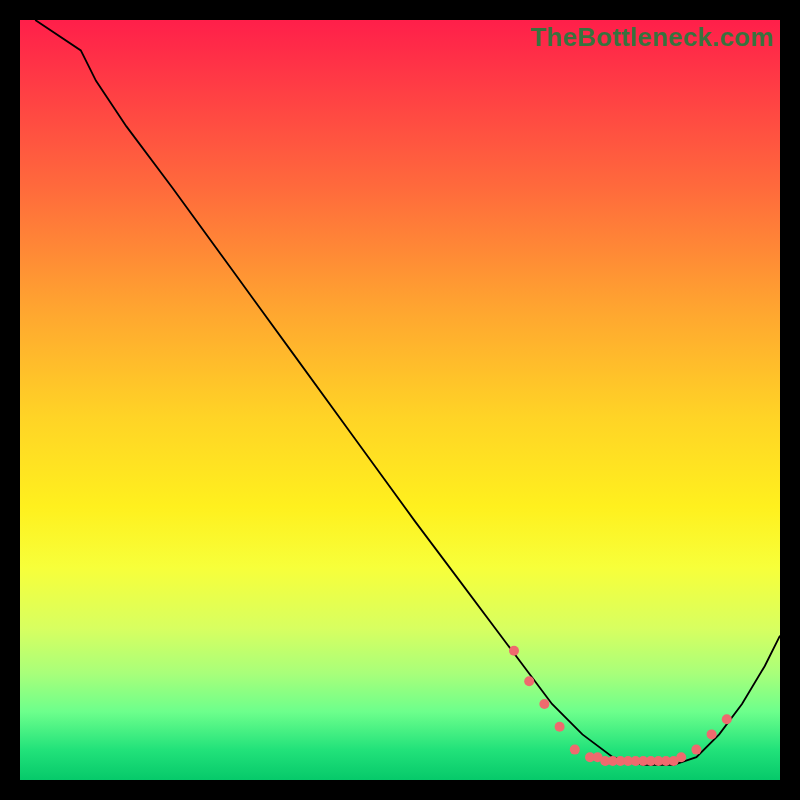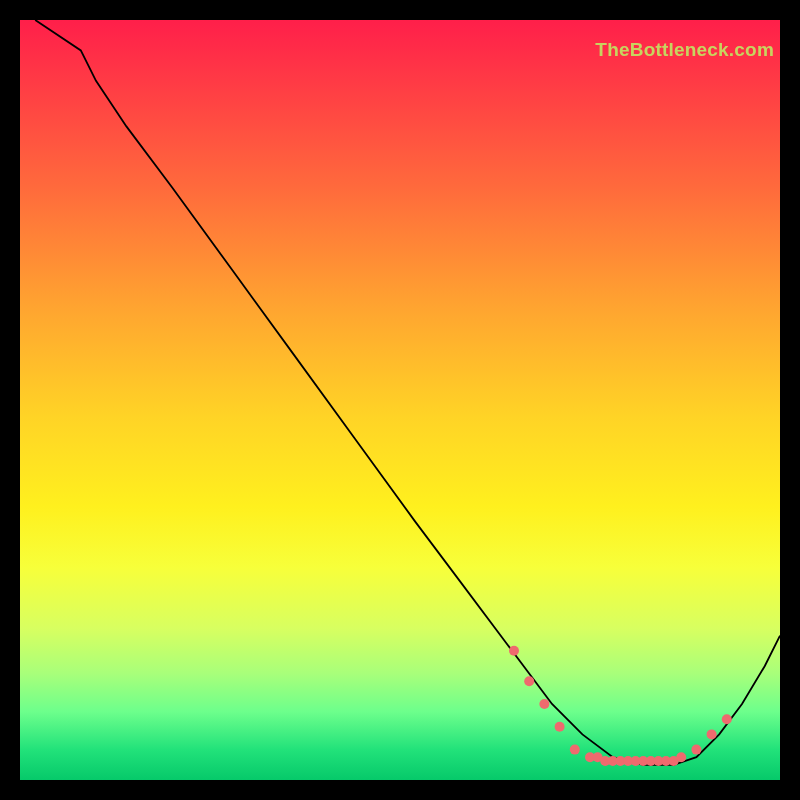--- a/index.html
+++ b/index.html
@@ -39,26 +39,25 @@
       #a8ff7a 86%,
       #6dff8c 91%,
       #22e27a 96%,
       #06c96a 100%
     );
   }
   .watermark {
     position: absolute;
     top: 2px;
     right: 6px;
-    color: #bef264;
-    font-size: 19px;
+    color: #15803d;
+    font-size: 26px;
     font-weight: 600;
     letter-spacing: 0.2px;
     opacity: 0.85;
-    margin-top: 17px;
   }
   svg.plot {
     position: absolute;
     left: 0;
     top: 0;
     width: 760px;
     height: 760px;
     overflow: visible;
   }
   .curve {

